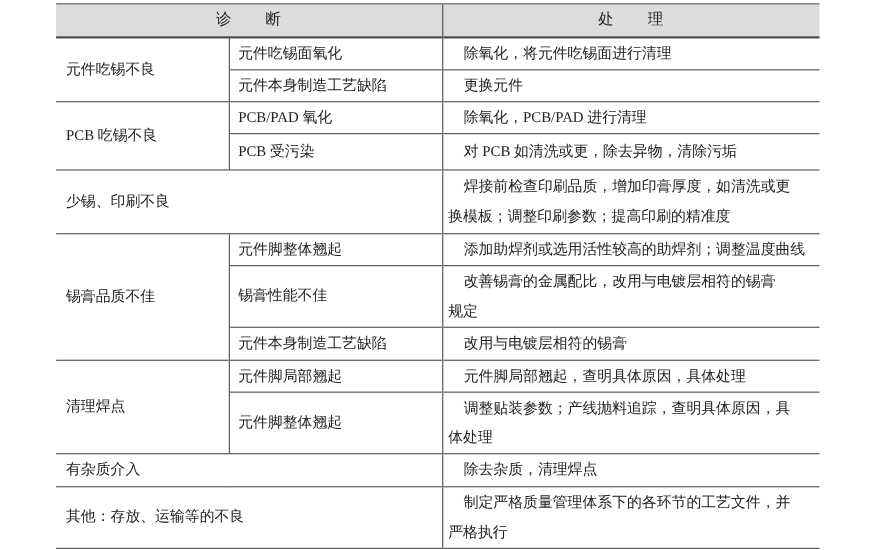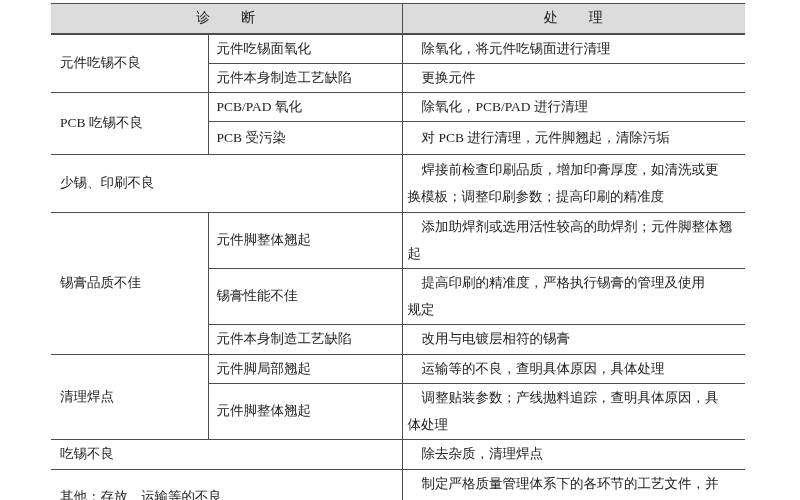--- a/index.html
+++ b/index.html
@@ -71,57 +71,57 @@
         <td class="trt">更换元件</td>
       </tr>
 
       <tr class="rh29">
         <td class="g" rowspan="2">PCB 吃锡不良</td>
         <td class="sub">PCB/PAD 氧化</td>
         <td class="trt">除氧化，PCB/PAD 进行清理</td>
       </tr>
       <tr class="rh33">
         <td class="sub">PCB 受污染</td>
-        <td class="trt">对 PCB 进行清理，元件脚翘起，清除污垢</td>
+        <td class="trt">对 PCB 如清洗或更，除去异物，清除污垢</td>
       </tr>
 
       <tr class="rh58">
         <td class="g" colspan="2">少锡、印刷不良</td>
         <td class="trt">焊接前检查印刷品质，增加印膏厚度，如清洗或更
 换模板；调整印刷参数；提高印刷的精准度</td>
       </tr>
 
       <tr class="rh28">
         <td class="g" rowspan="3">锡膏品质不佳</td>
         <td class="sub">元件脚整体翘起</td>
-        <td class="trt">添加助焊剂或选用活性较高的助焊剂；元件脚整体翘起</td>
+        <td class="trt">添加助焊剂或选用活性较高的助焊剂；调整温度曲线</td>
       </tr>
       <tr class="rh55">
         <td class="sub">锡膏性能不佳</td>
-        <td class="trt">提高印刷的精准度，严格执行锡膏的管理及使用
+        <td class="trt">改善锡膏的金属配比，改用与电镀层相符的锡膏
 规定</td>
       </tr>
       <tr class="rh30">
         <td class="sub">元件本身制造工艺缺陷</td>
         <td class="trt">改用与电镀层相符的锡膏</td>
       </tr>
 
       <tr class="rh29">
         <td class="g" rowspan="2">清理焊点</td>
         <td class="sub">元件脚局部翘起</td>
-        <td class="trt">运输等的不良，查明具体原因，具体处理</td>
+        <td class="trt">元件脚局部翘起，查明具体原因，具体处理</td>
       </tr>
       <tr class="rh55">
         <td class="sub">元件脚整体翘起</td>
         <td class="trt">调整贴装参数；产线抛料追踪，查明具体原因，具
 体处理</td>
       </tr>
 
       <tr class="rh30">
-        <td class="g" colspan="2">吃锡不良</td>
+        <td class="g" colspan="2">有杂质介入</td>
         <td class="trt">除去杂质，清理焊点</td>
       </tr>
 
       <tr class="rh56">
         <td class="g" colspan="2">其他：存放、运输等的不良</td>
         <td class="trt">制定严格质量管理体系下的各环节的工艺文件，并
 严格执行</td>
       </tr>
     </tbody>
   </table>

